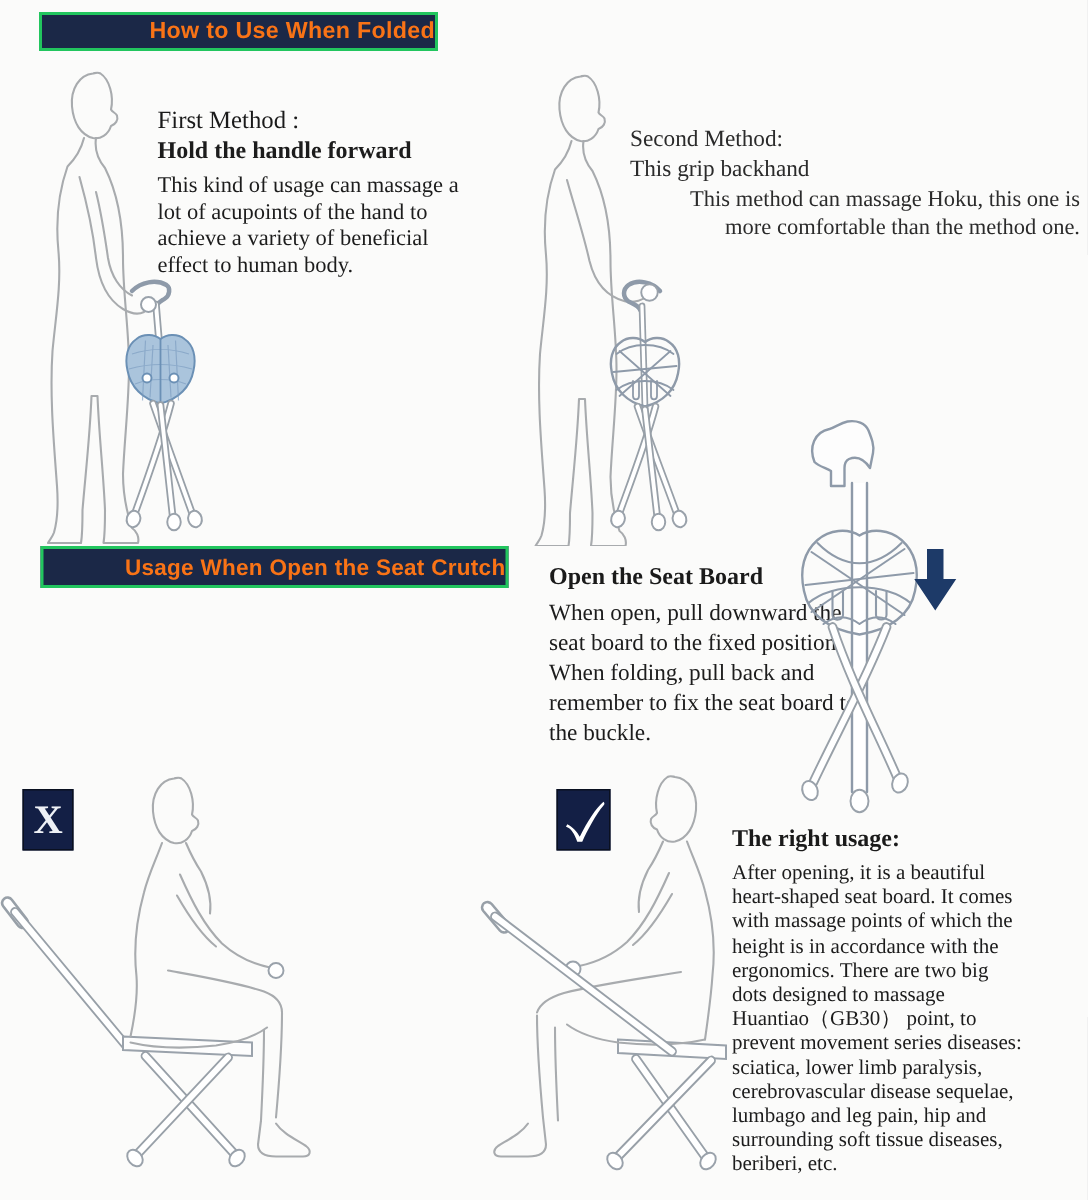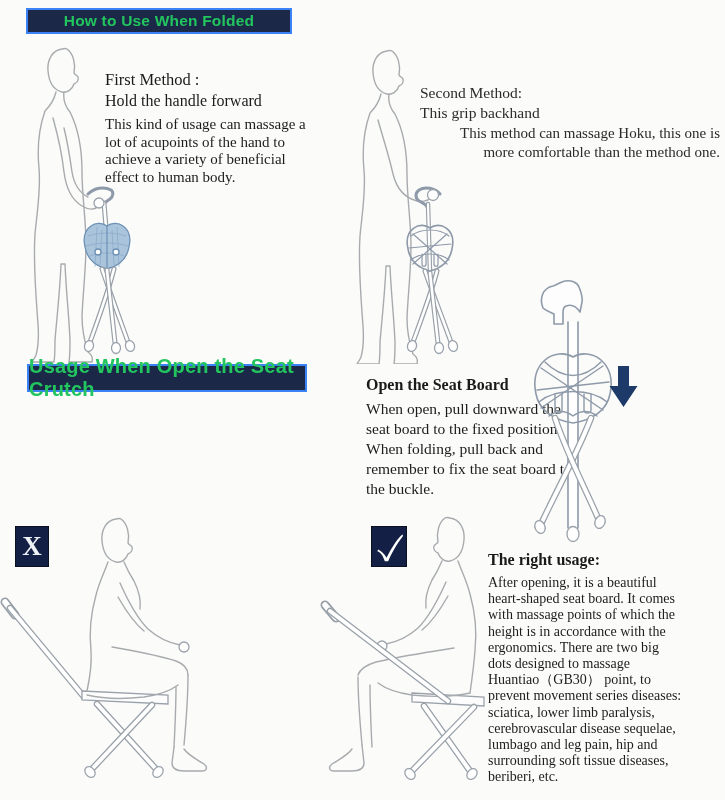--- a/index.html
+++ b/index.html
@@ -2,30 +2,30 @@
 <html><head>
 <meta charset="utf-8">
 <style>
   html,body{margin:0;padding:0;background:#e9e9e9;}
   #stage{
     position:relative;width:725px;height:800px;margin:0 auto;
     background:#fbfbfa;overflow:hidden;
     font-family:"Liberation Serif", serif;color:#1c1c1c;
   }
   .banner{
-    position:absolute;background:#1b2847;border:2px solid #3b82f6;
-    display:flex;align-items:center;justify-content:center;
+    position:absolute;background:#1b2847;border:2px solid #22c55e;
+    display:flex;align-items:center;justify-content:flex-end;
     font-family:"Liberation Sans", sans-serif;font-weight:bold;
-    color:#22c55e;letter-spacing:.2px;box-sizing:border-box;
+    color:#f97316;letter-spacing:.2px;box-sizing:border-box;
   }
   #banner-folded{left:26px;top:8px;width:266px;height:26px;font-size:15.5px;}
-  #banner-open{left:27px;top:364px;width:280px;height:28px;font-size:20px;}
+  #banner-open{left:27px;top:364px;width:312px;height:28px;font-size:15px;}
   .tblock{position:absolute;}
   .t-title{font-size:16.5px;font-weight:400;color:#1a1a1a;}
-  .t-sub{font-size:16px;font-weight:normal;margin-top:2px;}
+  .t-sub{font-size:16px;font-weight:bold;margin-top:2px;}
   .t-body{font-size:15px;font-weight:normal;line-height:17.5px;margin-top:6px;white-space:pre-line;}
   #method1{left:105px;top:70px;width:255px;}
   #method2{left:420px;top:84px;width:300px;}
   #method2 .t-title,#method2 .t-sub{font-weight:400;font-size:15.5px;color:#2b2b2b;}
   #method2 .t-body{font-weight:400;font-size:15px;line-height:18.5px;margin-top:2px;color:#2b2b2b;text-align:right;}
   #seatboard{left:322px;top:376px;width:292px;margin-left:44px;}
   #seatboard .t-title{font-weight:bold;font-size:16px;}
   #seatboard .t-body{font-size:15.5px;line-height:20px;margin-top:5px;}
   #rightusage{left:488px;top:551px;width:242px;}
   #rightusage .t-title{font-size:16px;font-weight:600;}

